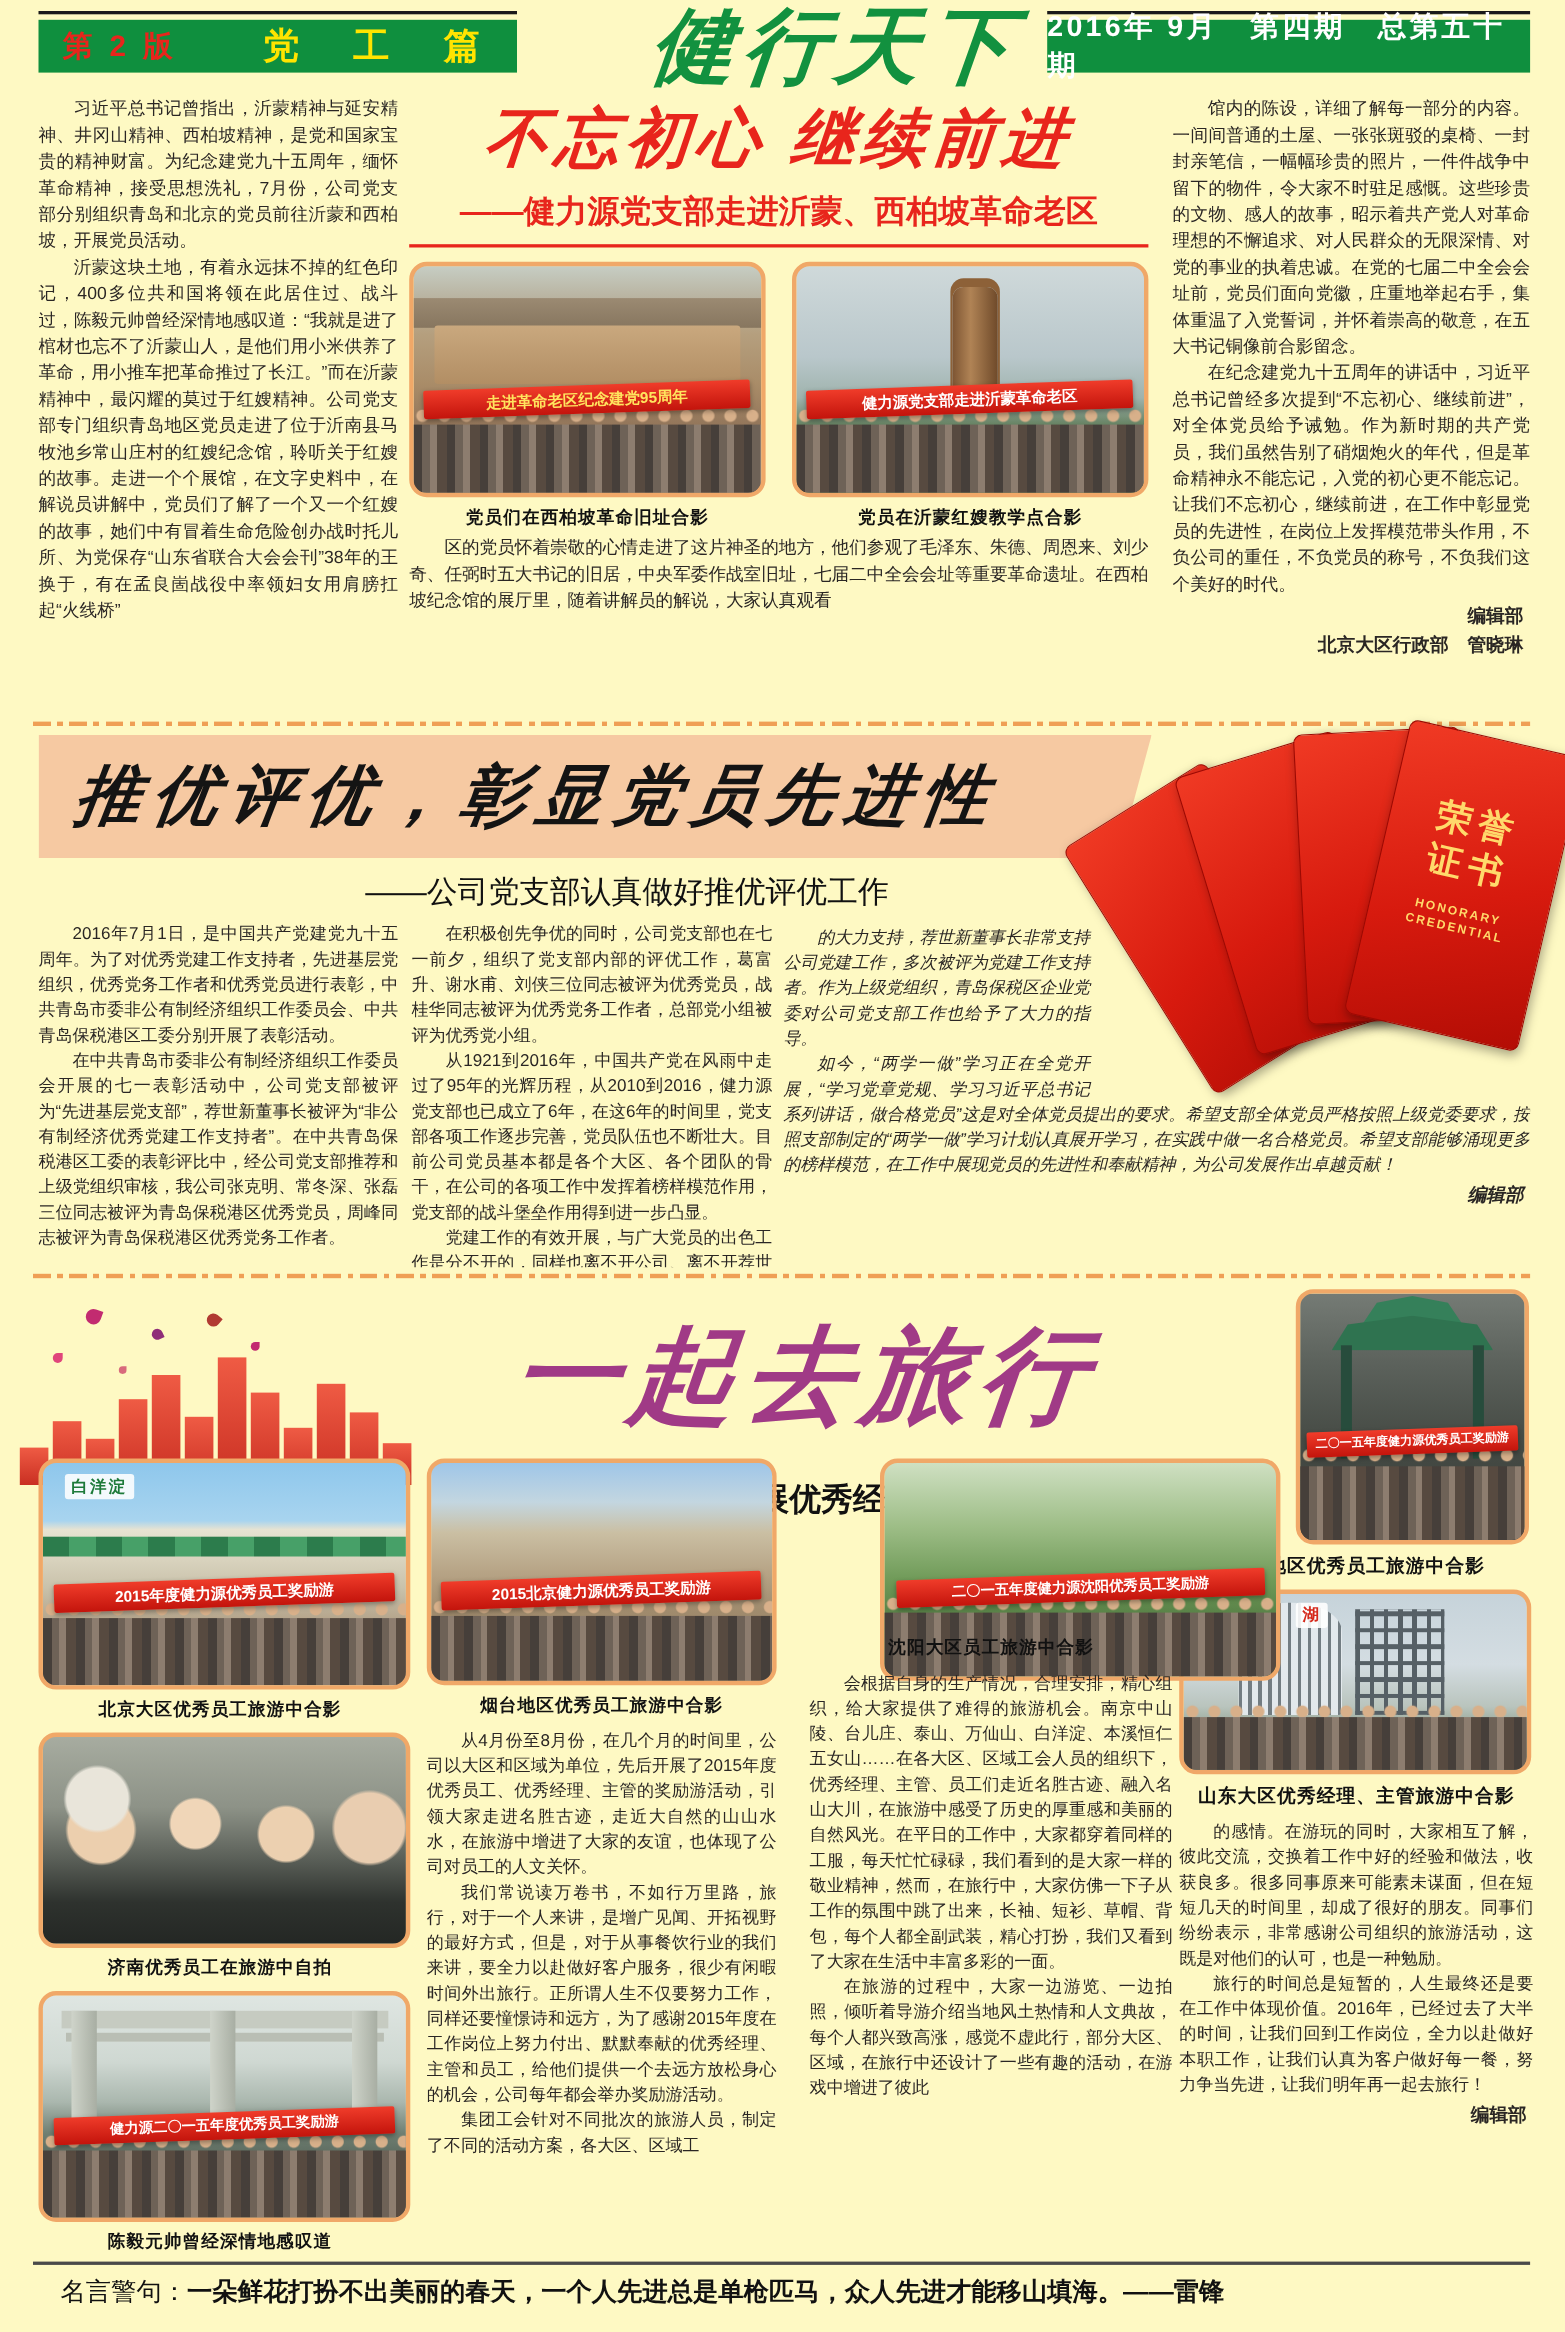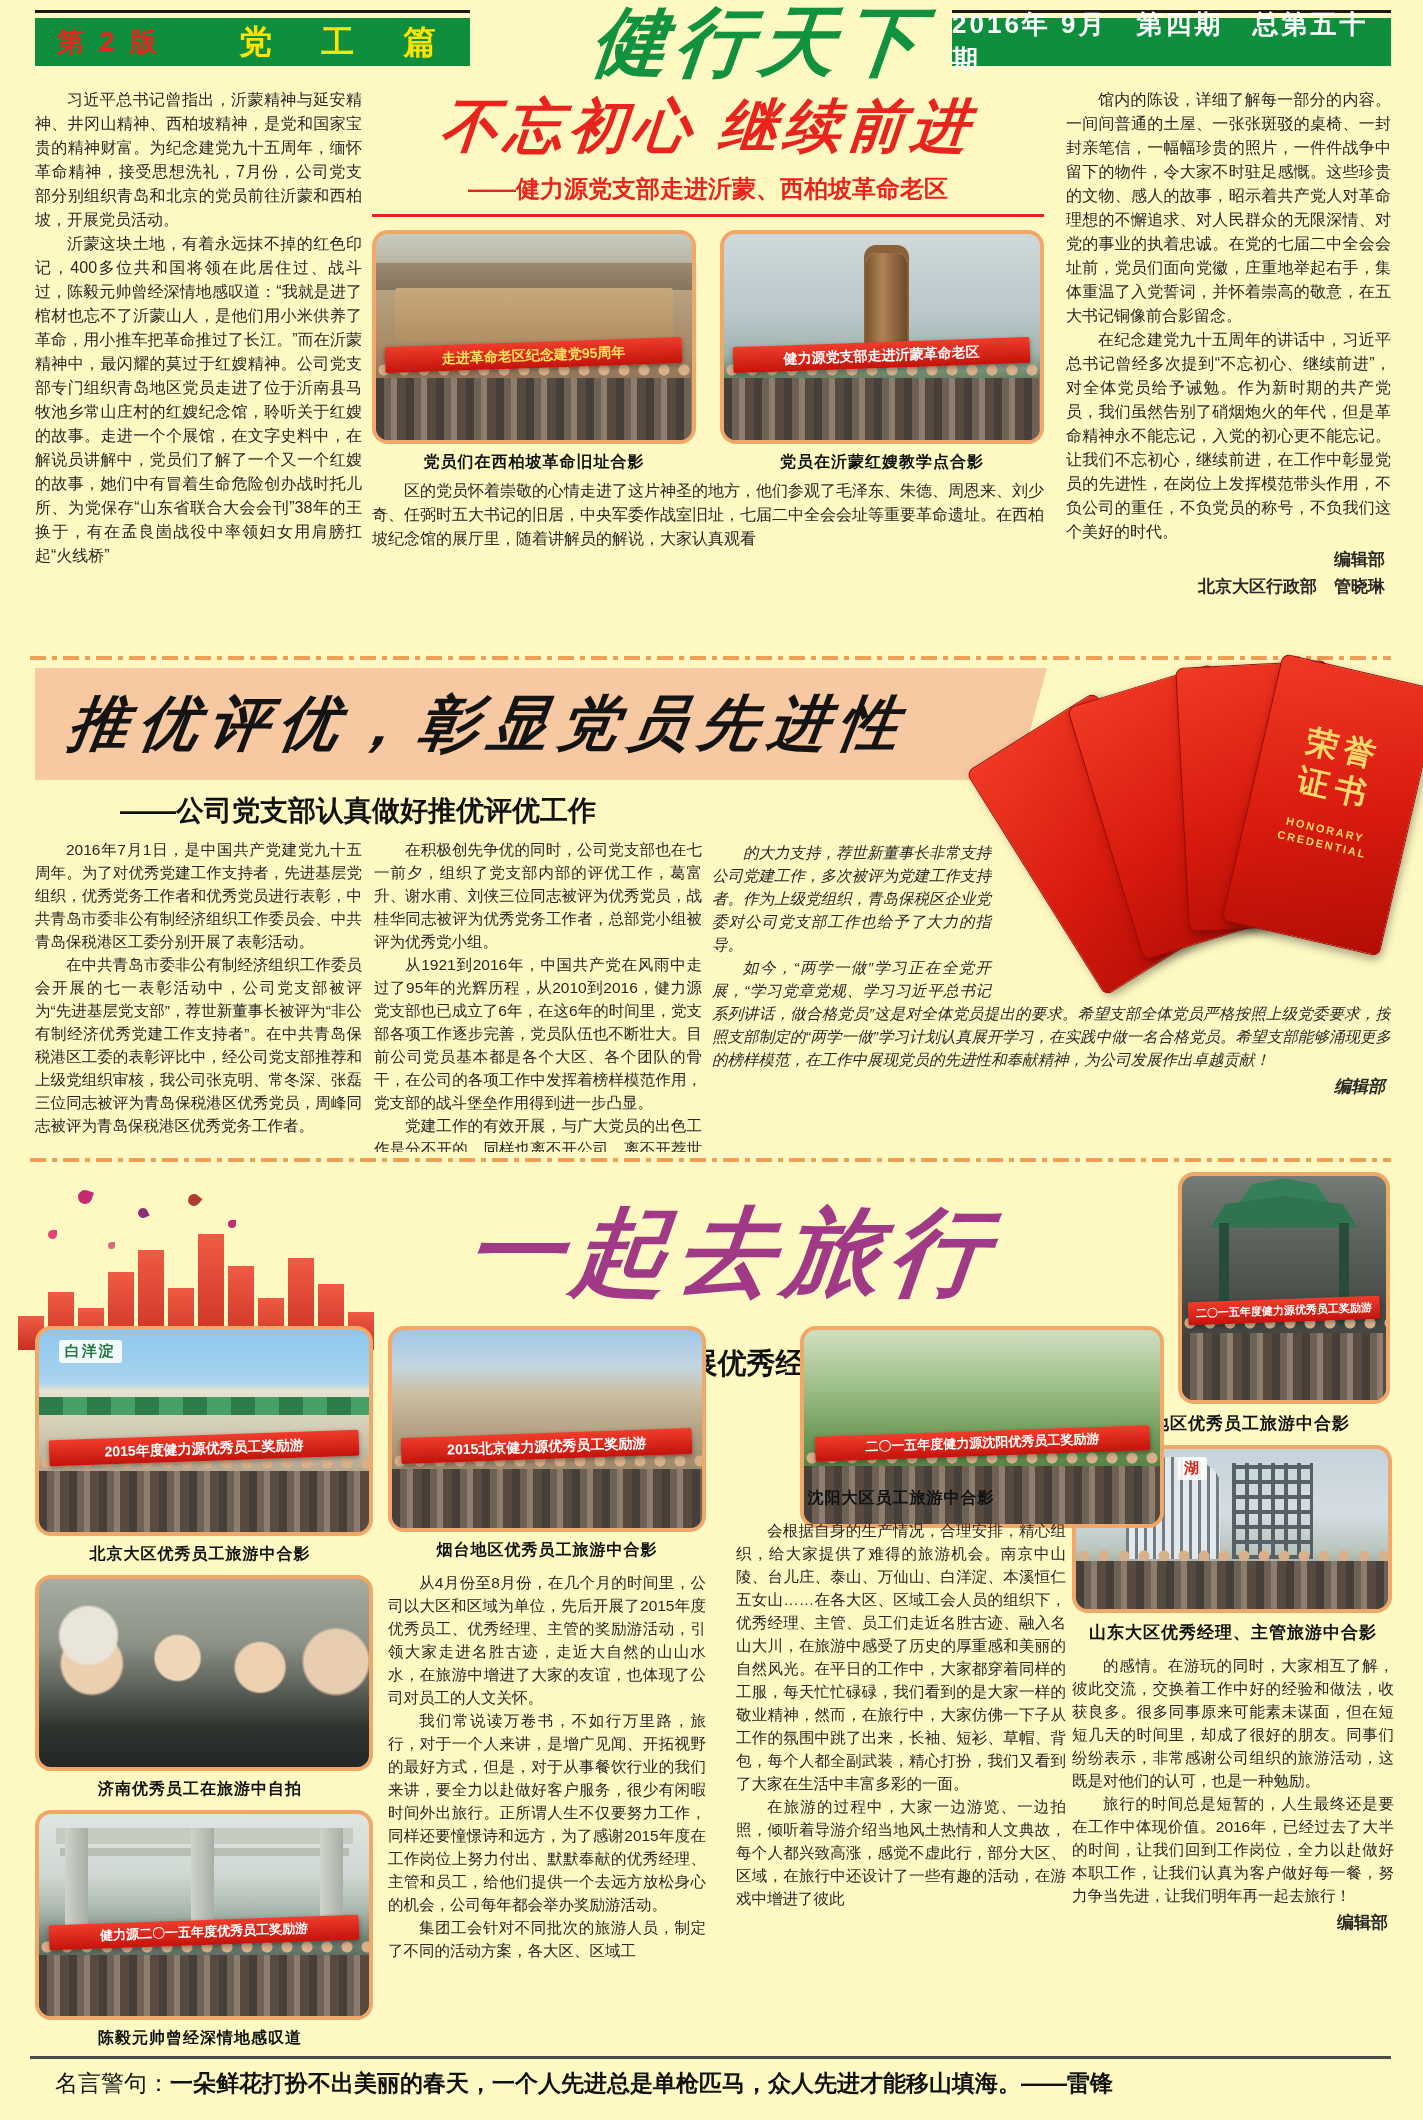--- a/index.html
+++ b/index.html
@@ -25,39 +25,39 @@
   .byline{text-align:right;font-weight:800;font-size:17px;margin-top:4px;padding-right:6px;}
   .cap{font-weight:800;font-size:16px;text-align:center;letter-spacing:1px;color:#111;}
   .cap.small{font-size:17px;}
 
   
   .a1-c1{left:35px;top:88px;width:327px;height:562px;overflow:hidden;}
   .a1-c4{left:1066px;top:88px;width:325px;height:566px;overflow:hidden;}
   .a1-center{left:372px;top:85px;width:672px;}
   .a1-head{margin:0;font-size:58px;line-height:82px;color:#e8251c;font-weight:900;font-style:italic;
            text-align:center;letter-spacing:6px;transform:skewX(-5deg);}
-  .a1-sub{margin-top:6px;color:#e8251c;font-weight:800;font-size:24px;text-align:center;
+  .a1-sub{margin-top:6px;color:#e8251c;font-weight:800;font-size:29px;text-align:center;
           padding-bottom:9px;border-bottom:3px solid #e8251c;}
   .a1-photos{display:flex;gap:24px;margin-top:13px;}
   .a1-photos .ph{flex:1;height:206px;}
   .a1-caps{display:flex;gap:24px;margin-top:8px;}
   .a1-caps .cap{flex:1;}
   .a1-cols{display:flex;gap:24px;margin-top:6px;}
   .a1-cols .txcol{flex:1;}
 
   
   .dashline{position:absolute;left:30px;width:1361px;height:4px;
     background:repeating-linear-gradient(90deg,#ef9f55 0 16px,rgba(0,0,0,0) 16px 22px,#ef9f55 22px 27px,rgba(0,0,0,0) 27px 33px);}
 
   
   .a2-banner{left:35px;top:668px;width:1012px;height:112px;background:#f6c9a2;
              clip-path:polygon(0 0,100% 0,97% 100%,0 100%);}
   .a2-head{display:block;font-size:60px;line-height:112px;font-weight:900;font-style:italic;
            letter-spacing:10px;padding-left:34px;color:#141414;transform:skewX(-8deg);white-space:nowrap;}
-  .a2-sub{left:120px;top:792px;width:900px;text-align:left;font-size:28px;font-weight:700;color:#111;}
+  .a2-sub{left:120px;top:792px;width:900px;text-align:center;font-size:28px;font-weight:400;color:#111;}
   .a2-col{top:838px;height:314px;overflow:hidden;}
   .a2-c1{left:35px;width:327px;}
   .a2-c2{left:374px;width:328px;}
   .a2-c3{left:712px;width:679px;top:841px;height:314px;overflow:hidden;font-style:italic;}
   .cert-spacer{float:right;width:400px;height:146px;}
 
   .cert-stage{left:1018px;top:616px;width:395px;height:365px;z-index:5;}
   .cert{position:absolute;width:150px;height:262px;border-radius:8px;
         background:linear-gradient(160deg,#f03a24 0%,#d71a0e 55%,#b30d05 100%);
         box-shadow:2px 4px 10px rgba(0,0,0,.35);border:1px solid #9c0a04;}

